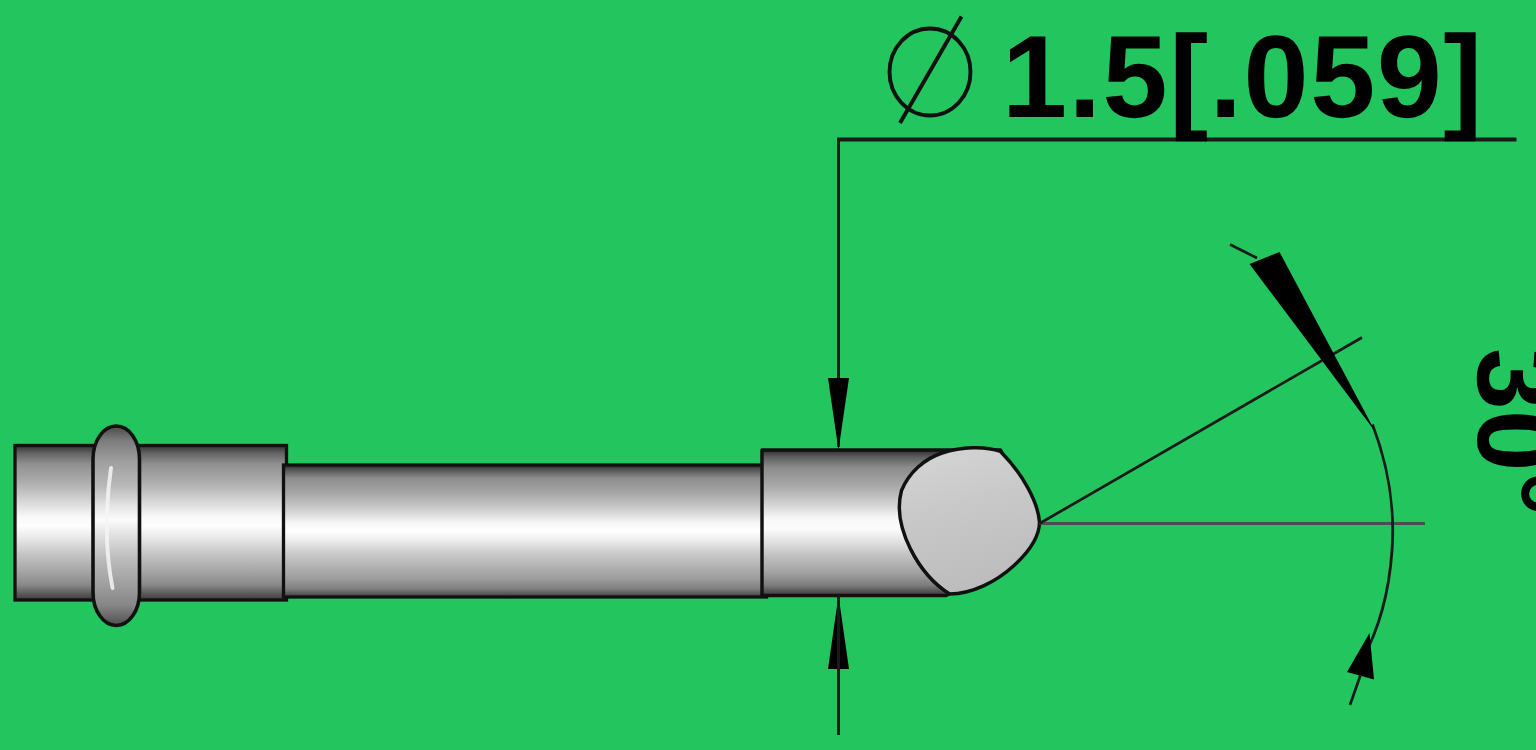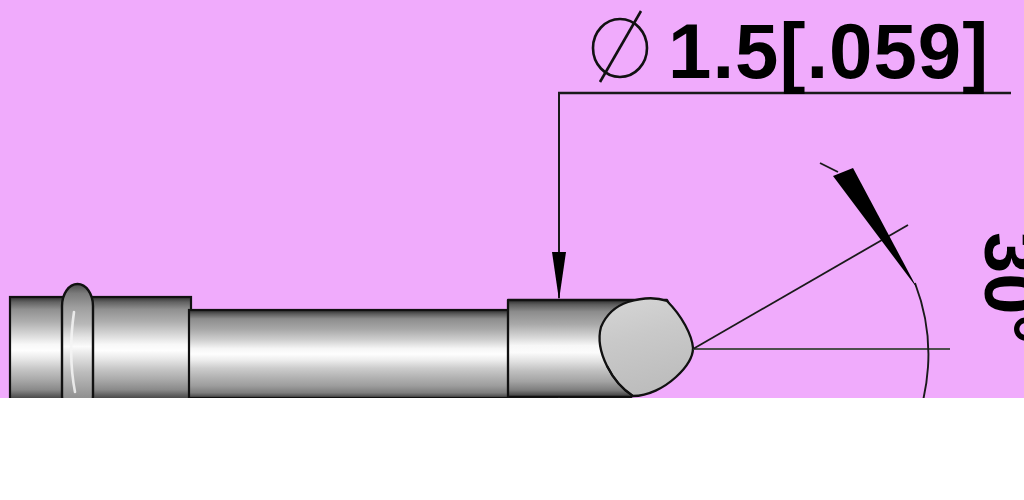--- a/index.html
+++ b/index.html
@@ -7,22 +7,22 @@
     margin: 0;
     padding: 0;
     background: #ffffff;
   }
   body {
     font-family: "Liberation Sans", sans-serif;
   }
   #drawing-root {
     position: relative;
     width: 1024px;
-    height: 398px;
-    background: #f0abfc;
+    height: 500px;
+    background: #22c55e;
     overflow: hidden;
     text-align: center;
   }
   #drawing-svg {
     display: block;
     width: 1024px;
     height: 500px;
   }
   .dim-text {
     font-family: "Liberation Sans", sans-serif;

